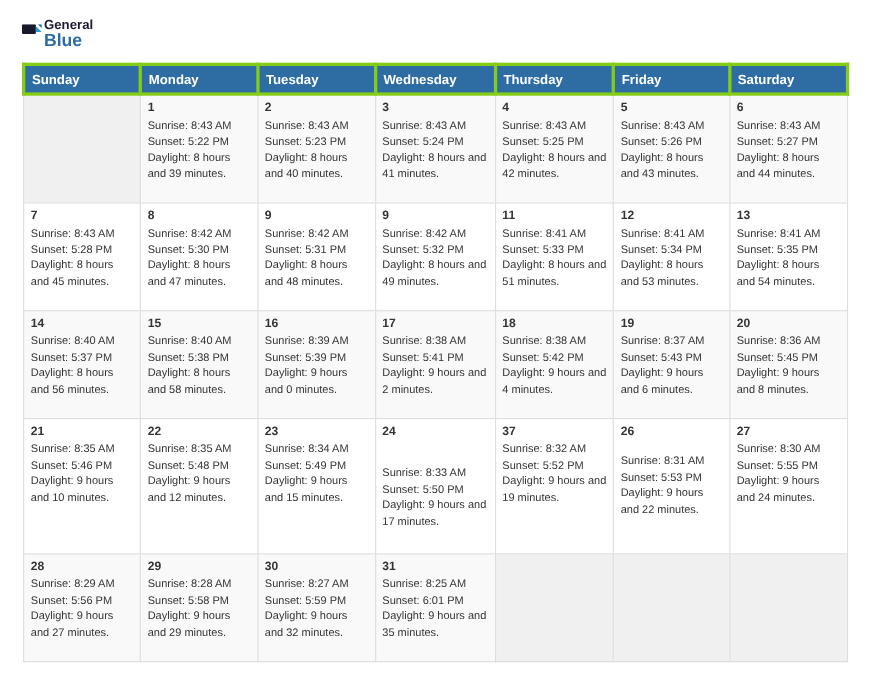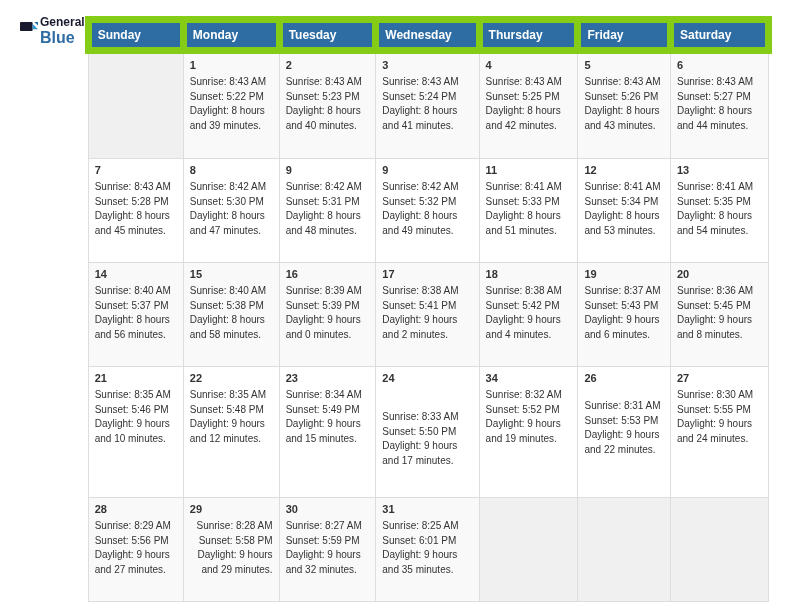--- a/index.html
+++ b/index.html
@@ -8,20 +8,21 @@
       background: #fff;
       width: 792px;
       height: 612px;
       overflow: hidden;
     }
     .page {
       width: 792px;
       height: 612px;
       padding: 16px 20px 10px 20px;
       display: flex;
+      flex-direction: column;
     }
     .header {
       display: flex;
       justify-content: space-between;
       align-items: flex-start;
       margin-bottom: 10px;
     }
     .logo {
       display: flex;
       align-items: center;
@@ -47,21 +48,21 @@
       flex: 1;
       font-size: 10.5px;
     }
     .calendar-table thead tr th {
       background-color: #2e6da4;
       color: #fff;
       font-size: 12px;
       font-weight: bold;
       text-align: left;
       padding: 5px 6px;
-      border: 7px solid #84cc16;
+      border: 3px solid #84cc16;
     }
     .calendar-table tbody tr td {
       vertical-align: top;
       padding: 4px 6px;
       border: 1px solid #ddd;
       width: 113px;
       min-height: 70px;
       line-height: 1.4;
       color: #333;
     }
@@ -271,21 +272,21 @@
 Sunset: 5:49 PM
 Daylight: 9 hours and 15 minutes.</div>
           </td>
           <td>
             <span class="day-num">24</span>
             <div class="day-info" style="white-space: pre-line; margin-top: 24px;">Sunrise: 8:33 AM
 Sunset: 5:50 PM
 Daylight: 9 hours and 17 minutes.</div>
           </td>
           <td>
-            <span class="day-num">34</span>
+            <span class="day-num">37</span>
             <div class="day-info" style="white-space: pre-line;">Sunrise: 8:32 AM
 Sunset: 5:52 PM
 Daylight: 9 hours and 19 minutes.</div>
           </td>
           <td>
             <span class="day-num">26</span>
             <div class="day-info" style="white-space: pre-line; margin-top: 13px;">Sunrise: 8:31 AM
 Sunset: 5:53 PM
 Daylight: 9 hours and 22 minutes.</div>
           </td>
@@ -298,21 +299,21 @@
         </tr>
         <tr>
           <td>
             <span class="day-num">28</span>
             <div class="day-info" style="white-space: pre-line;">Sunrise: 8:29 AM
 Sunset: 5:56 PM
 Daylight: 9 hours and 27 minutes.</div>
           </td>
           <td>
             <span class="day-num">29</span>
-            <div class="day-info" style="white-space: pre-line; text-align: right;">Sunrise: 8:28 AM
+            <div class="day-info" style="white-space: pre-line;">Sunrise: 8:28 AM
 Sunset: 5:58 PM
 Daylight: 9 hours and 29 minutes.</div>
           </td>
           <td>
             <span class="day-num">30</span>
             <div class="day-info" style="white-space: pre-line;">Sunrise: 8:27 AM
 Sunset: 5:59 PM
 Daylight: 9 hours and 32 minutes.</div>
           </td>
           <td>

